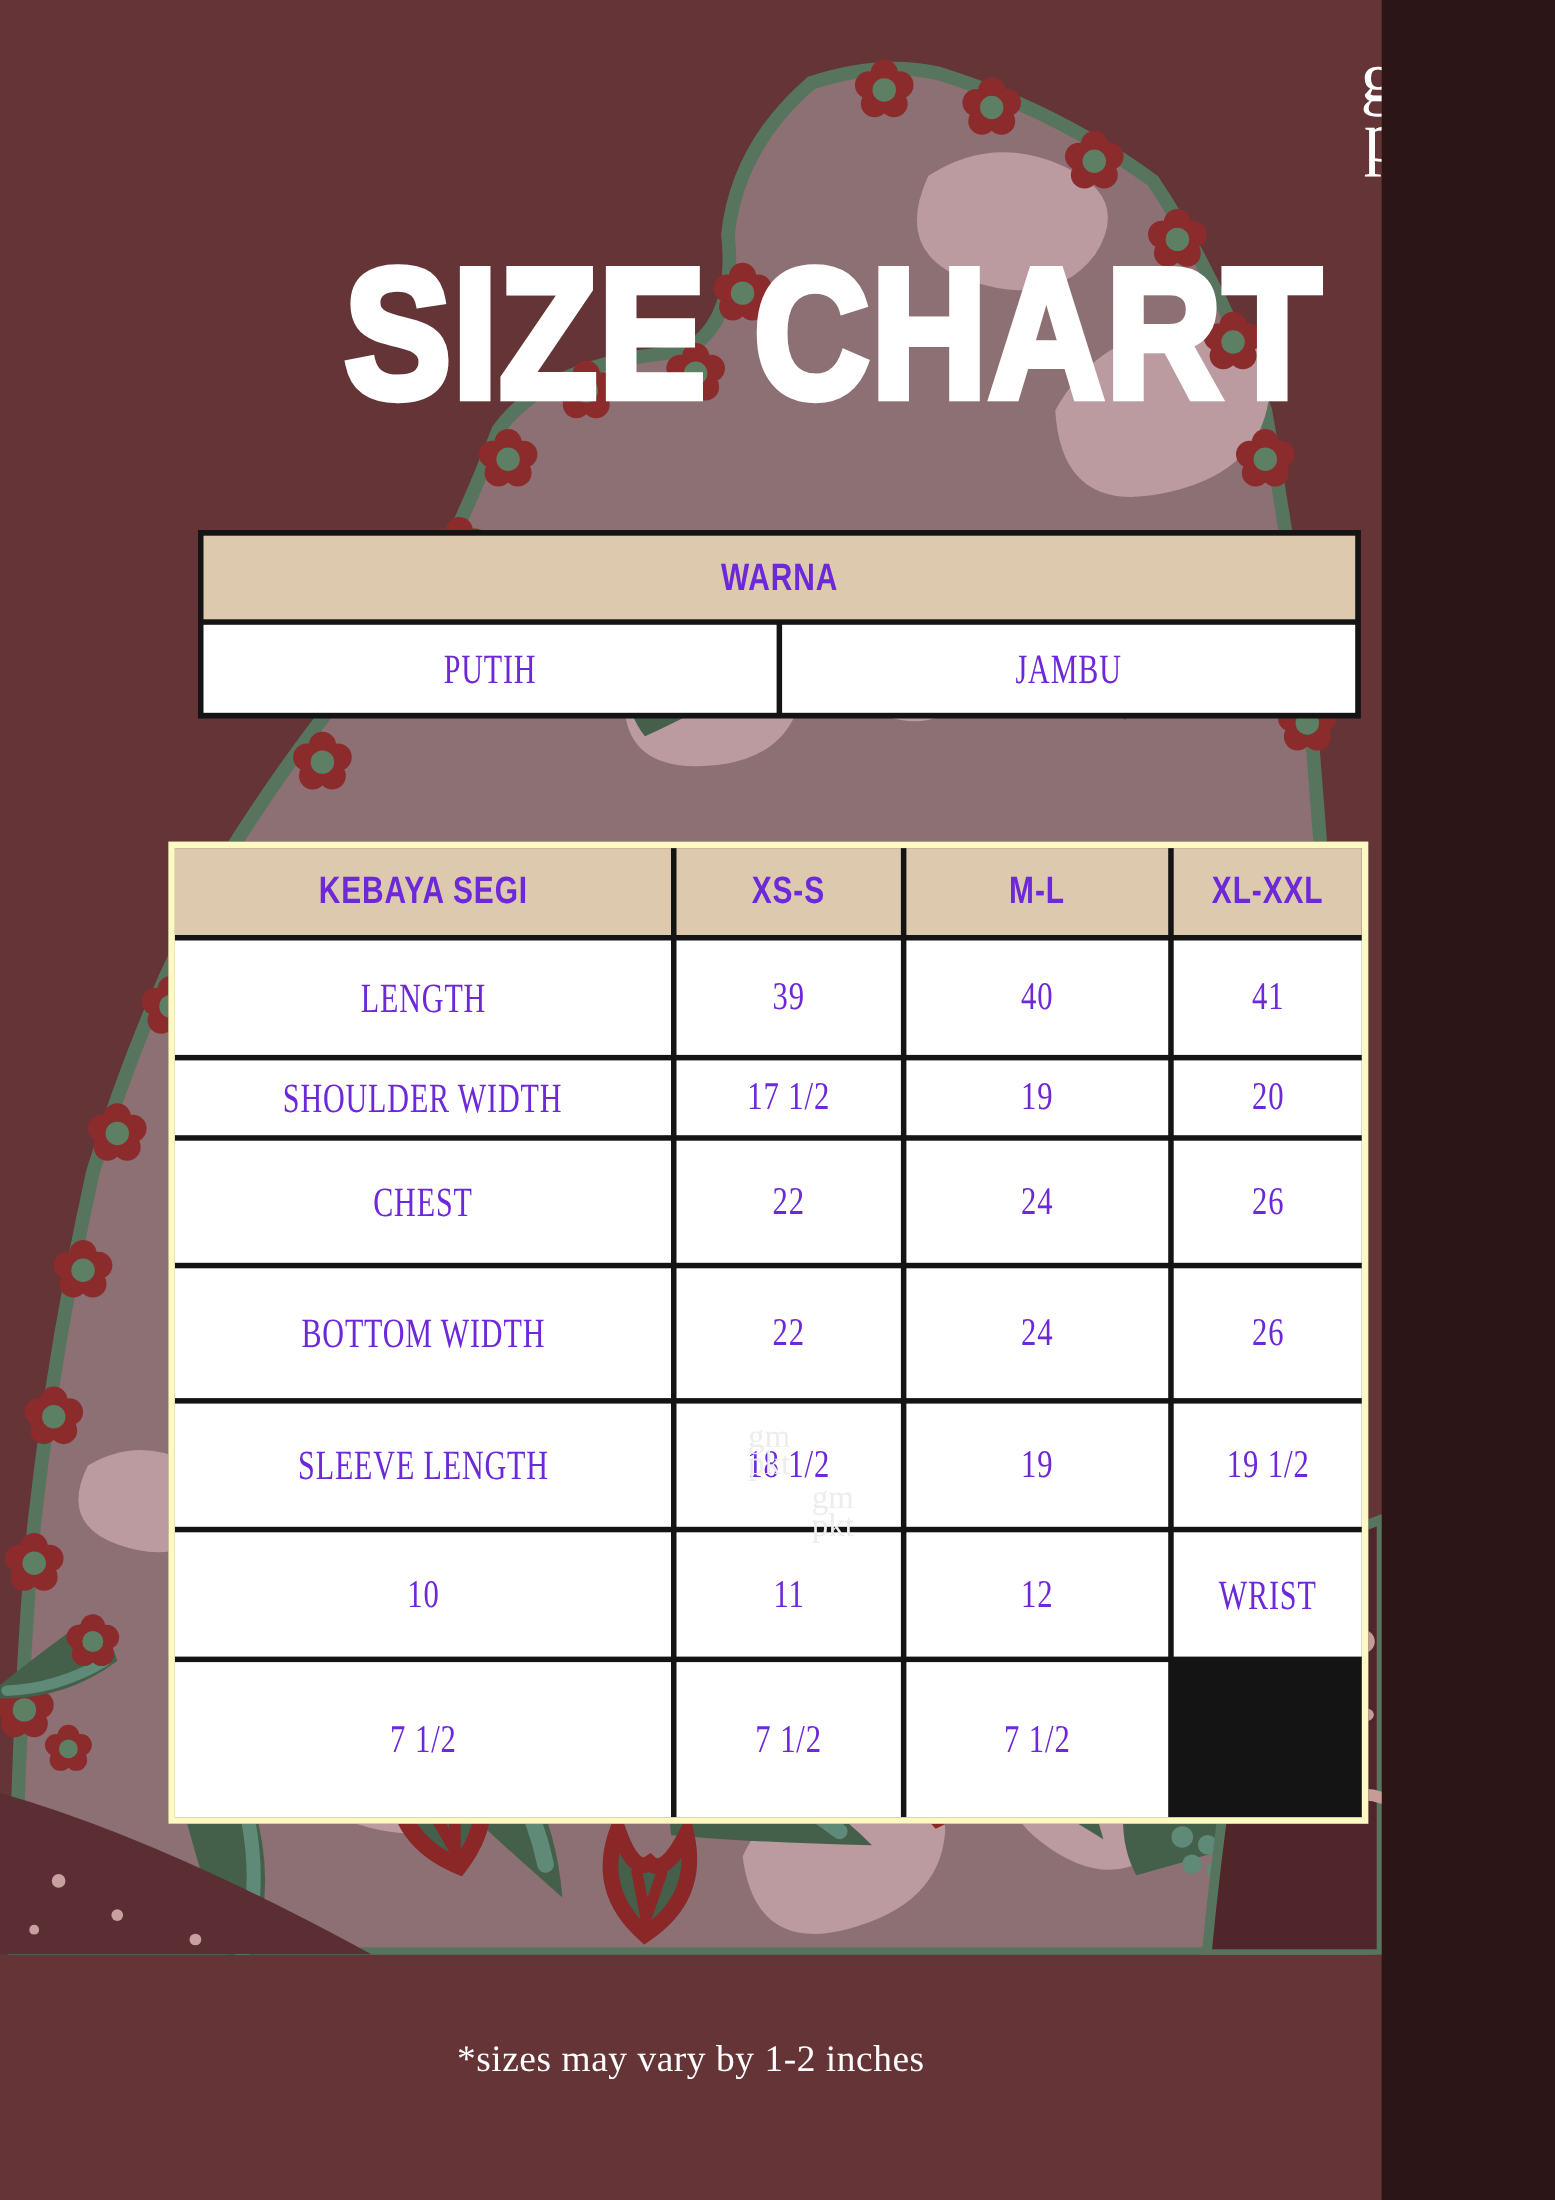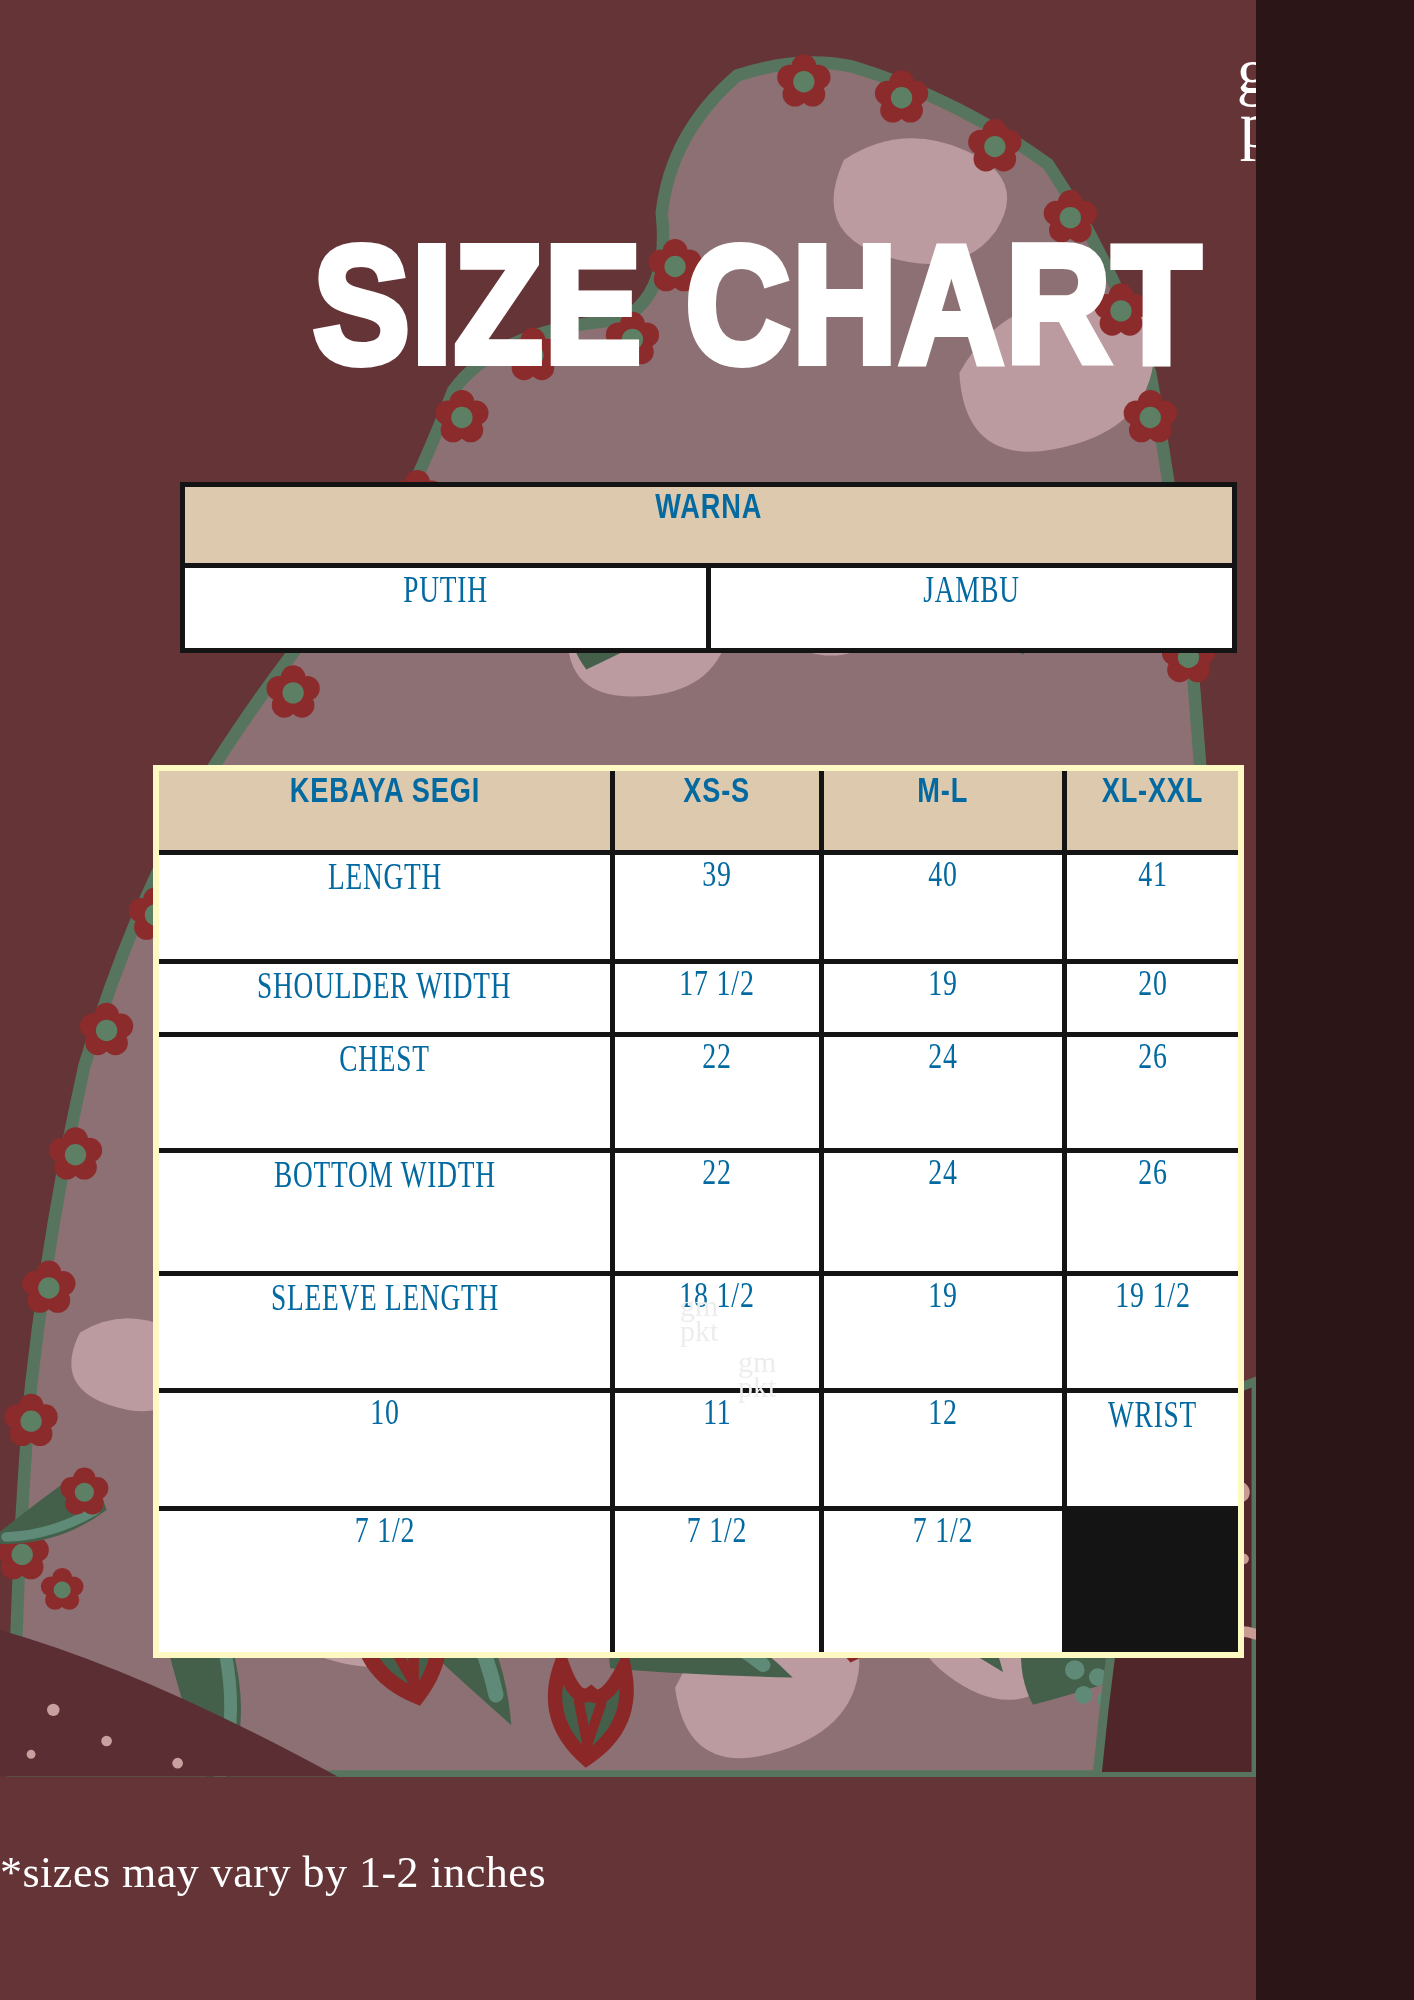--- a/index.html
+++ b/index.html
@@ -34,23 +34,23 @@
     color:#ffffff;
     font-size:148px;
     font-weight:bold;
     letter-spacing:2px;
     -webkit-text-stroke:7px #ffffff;
     white-space:nowrap;
   }
 
   
   .cell{
-    display:flex;align-items:flex-start;justify-content:center;
+    display:flex;align-items:center;justify-content:center;
     background:#ffffff;
-    color:#0369a1;
+    color:#6d28d9;
   }
   .cell.head{background:#dcc9ae;}
   .sans-cond{
     font-family:"Liberation Sans", sans-serif;
     font-weight:bold;
     font-size:34px;
     letter-spacing:1px;
     transform:scale(0.8,1.02);
     white-space:nowrap;
   }
@@ -107,24 +107,24 @@
     text-align:center;
     pointer-events:none;
   }
   .wm1{left:680px;top:1294px;}
   .wm2{left:738px;top:1350px;}
 
   
   .footnotes{
     position:absolute;z-index:3;
     left:0;right:0;top:1843px;
-    text-align:left;
+    text-align:center;
     color:#ffffff;
     font-family:"Liberation Serif", serif;
-    font-size:44px;
+    font-size:34px;
     line-height:59px;
     letter-spacing:0.5px;
   }
 </style>
 </head>
 <body>
 
 <div class="page">
 
   <svg class="bg-svg" viewBox="0 0 1414 2000" aria-hidden="true">

